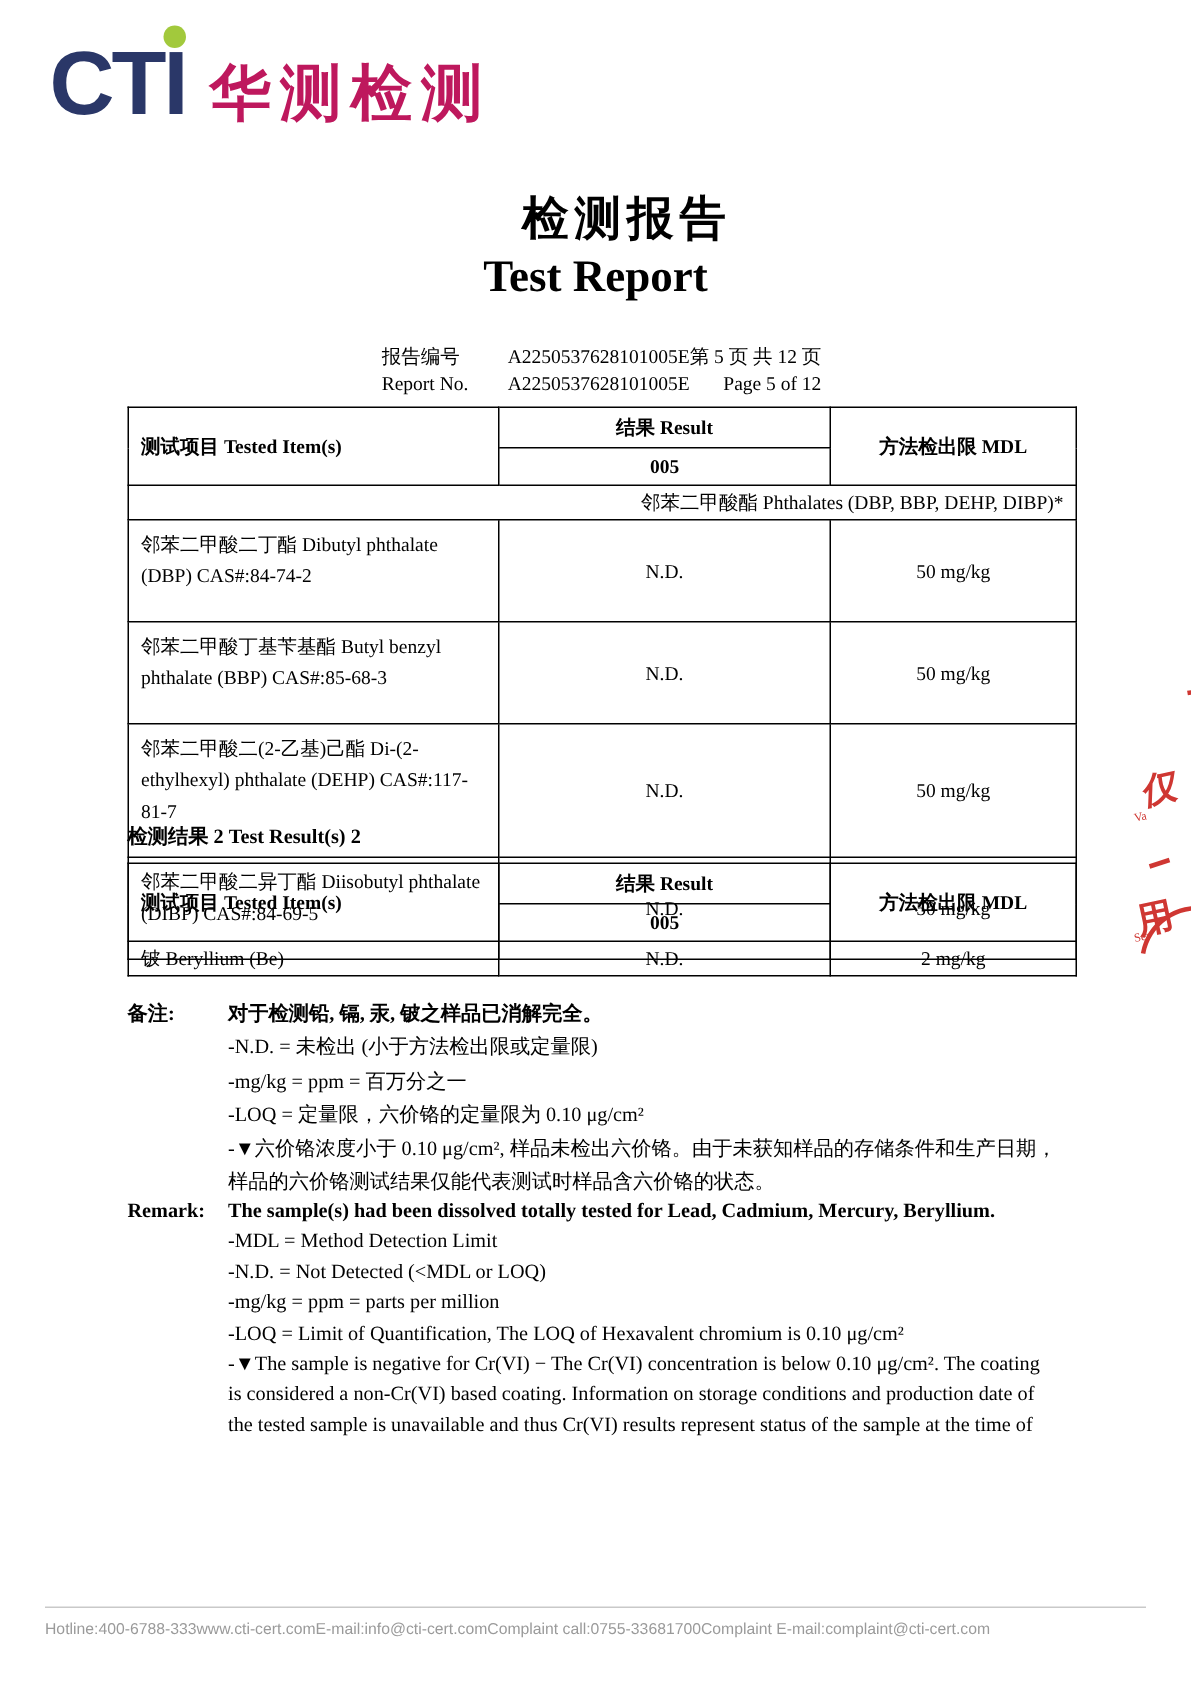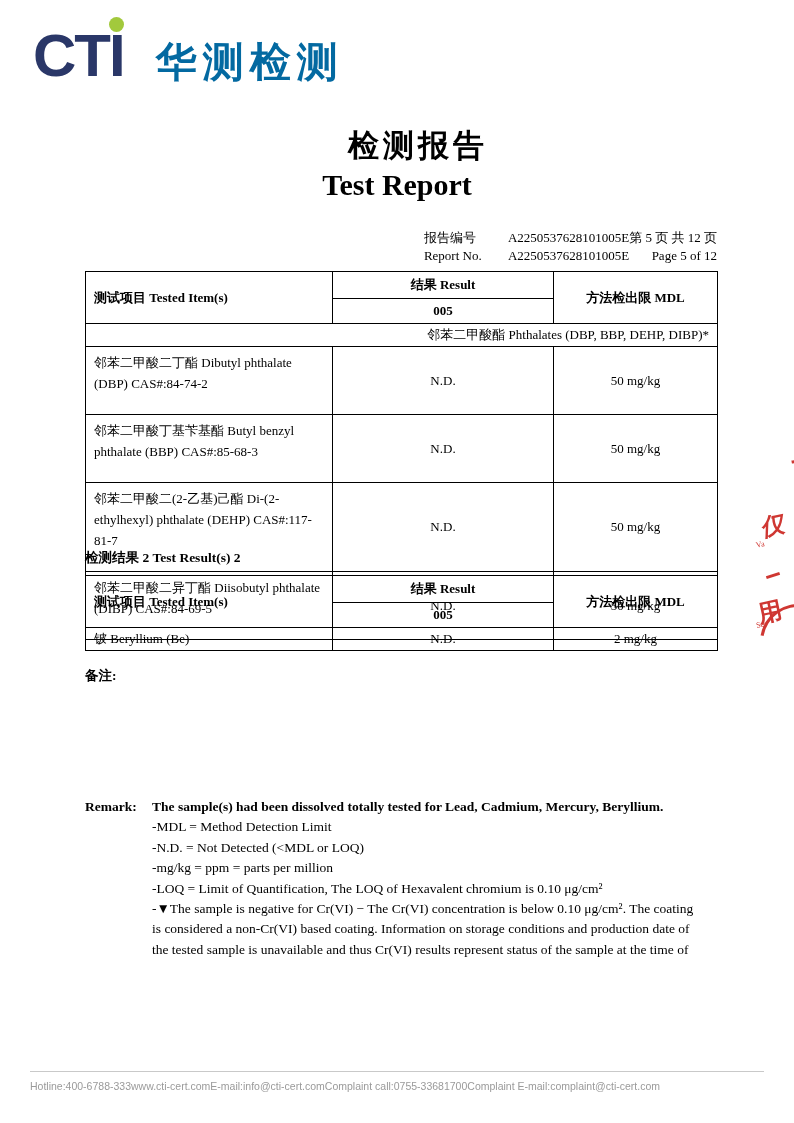--- a/index.html
+++ b/index.html
@@ -16,31 +16,31 @@
     font-family:"Liberation Sans","DejaVu Sans",sans-serif;
     font-weight:bold;font-size:60px;line-height:1;color:#2a3768;
     letter-spacing:-2px;position:relative;
   }
   .logo-dot{
     position:absolute;width:15px;height:15px;border-radius:50%;
     background:#a2c93c;left:76px;top:-9px;
   }
   .logo-cn{
     font-family:Liberation Serif, serif;
-    font-weight:bold;font-size:41px;line-height:1;color:#0369a1;
-    letter-spacing:6px;margin-left:32px;margin-bottom:3px;
+    font-weight:bold;font-size:41px;line-height:1;color:#be185d;
+    letter-spacing:6px;margin-left:16px;margin-bottom:3px;
   }
 
   
   .title-block{top:126px;left:0;width:794px;text-align:center;}
   .title-zh{font-size:31px;font-weight:bold;letter-spacing:4px;line-height:1.3;margin-left:42px;}
   .title-en{font-size:30px;font-weight:bold;line-height:1.25;}
 
   
-  .report-info{top:229px;left:85px;width:632px;display:flex;justify-content:flex-end;font-size:13px;line-height:18px;}
+  .report-info{top:229px;left:85px;width:632px;display:flex;justify-content:center;font-size:13px;line-height:18px;}
   .ri-left{display:grid;grid-template-columns:80px auto;column-gap:4px;}
   .ri-right{text-align:right;}
 
   
   table{border-collapse:collapse;table-layout:fixed;width:632px;font-size:13px;}
   td{border:1px solid #000;vertical-align:middle;padding:2px 8px;}
   td.c{text-align:center;}
   td.hdr{font-weight:bold;}
   .table1{top:271px;left:85px;}
   .table2{top:575px;left:85px;}
@@ -168,20 +168,28 @@
   <tr>
     <td>铍  Beryllium (Be)</td>
     <td class="c">N.D.</td>
     <td class="c">2 mg/kg</td>
   </tr>
 </tbody>
   </table>
 
 <div class="abs notes notes-zh">
   <div class="note-label">备注:</div>
+  <div>
+    <div class="bold">对于检测铅, 镉, 汞, 铍之样品已消解完全。</div>
+    <div>-N.D. =  未检出 (小于方法检出限或定量限)</div>
+    <div>-mg/kg = ppm =  百万分之一</div>
+    <div>-LOQ =  定量限，六价铬的定量限为 0.10 μg/cm²</div>
+    <div>-▼六价铬浓度小于 0.10 μg/cm², 样品未检出六价铬。由于未获知样品的存储条件和生产日期，</div>
+    <div>样品的六价铬测试结果仅能代表测试时样品含六价铬的状态。</div>
+  </div>
 </div>
 
 <div class="abs notes notes-en">
   <div class="note-label">Remark:</div>
   <div>
     <div class="bold">The sample(s) had been dissolved totally tested for Lead, Cadmium, Mercury, Beryllium.</div>
     <div>-MDL = Method Detection Limit</div>
     <div>-N.D. = Not Detected (&lt;MDL or LOQ)</div>
     <div>-mg/kg = ppm = parts per million</div>
     <div>-LOQ = Limit of Quantification, The LOQ of Hexavalent chromium is 0.10 μg/cm²</div>

